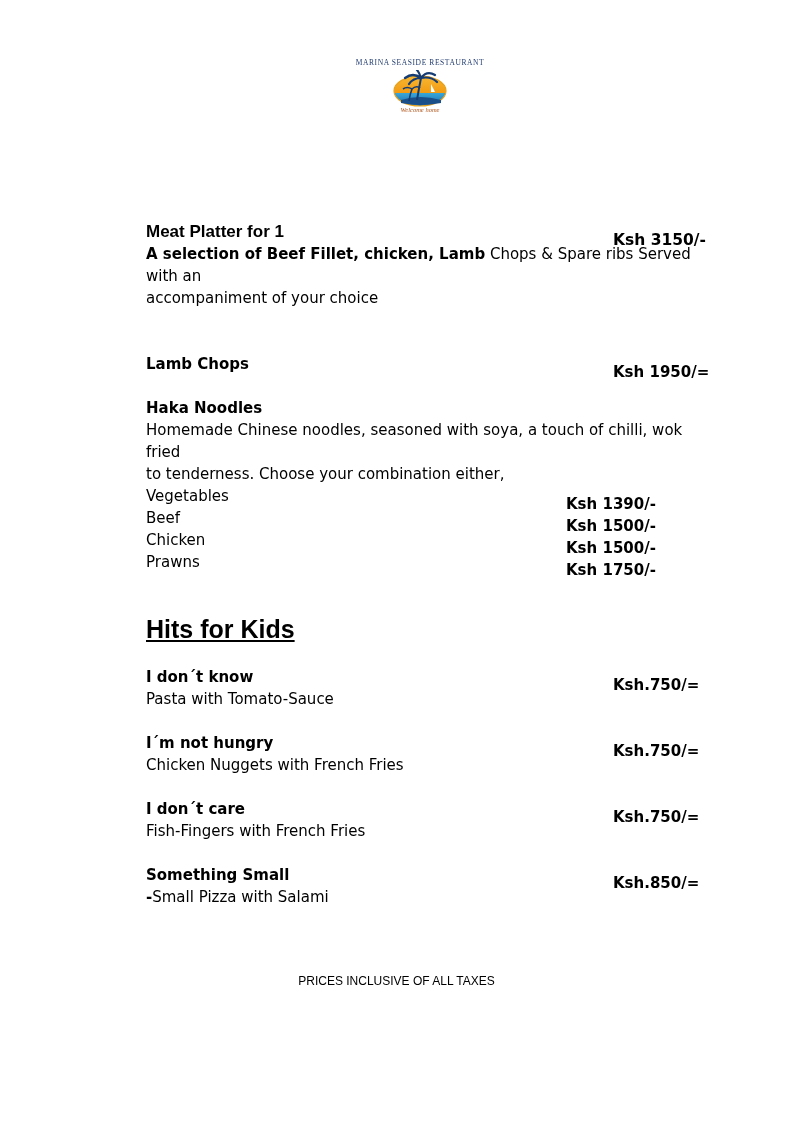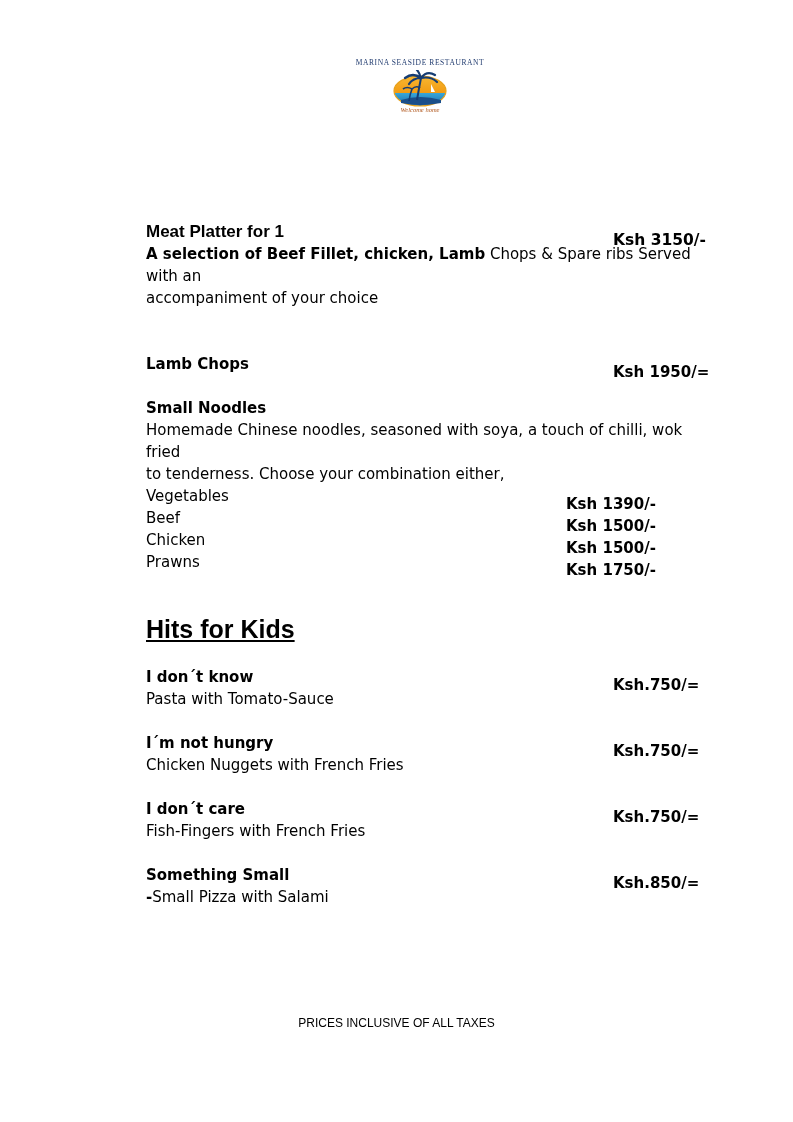--- a/index.html
+++ b/index.html
@@ -16,21 +16,21 @@
     .body-font { font-family: "DejaVu Sans", sans-serif; }
     .row { position: relative; height: 22px; line-height: 22px; font-size: 15.5px; }
     .title-arial { font-family: "Liberation Sans", sans-serif; font-weight: bold; font-size: 17px; }
     .bold { font-weight: bold; }
     .price { position: absolute; left: 467px; top: 8px; font-weight: bold; white-space: nowrap; }
     .price.sub { left: 420px; }
     .desc { font-size: 15.5px; line-height: 22px; }
     .section-title { font-family: "Liberation Sans", sans-serif; font-weight: bold; font-size: 25px;
                      line-height: 30px; text-decoration: underline; }
     .gap { height: 22px; }
-    .footer { position: absolute; left: 0; width: 793px; top: 1016px; text-align: center;
+    .footer { position: absolute; left: 0; width: 793px; top: 974px; text-align: center;
               font-family: "Liberation Sans", sans-serif; font-size: 12px; }
   </style>
 </head>
 <body>
 
 <div class="logo">
   <div class="logo-title">Marina Seaside Restaurant</div>
   <svg width="58" height="38" viewBox="0 0 58 38">
     <defs>
       <linearGradient id="sky" x1="0" y1="0" x2="0" y2="1">
@@ -64,21 +64,21 @@
 
   <div class="gap"></div>
 
   <div class="row body-font" style="font-size:15px;">
     <span class="bold">Lamb Chops</span>
     <span class="price">Ksh 1950/=</span>
   </div>
   <div class="gap"></div>
 
   <div class="row body-font" style="font-size:15px;">
-    <span class="bold">Small Noodles</span>
+    <span class="bold">Haka Noodles</span>
   </div>
   <div class="desc body-font" style="font-size:15px;">
     <span>Homemade Chinese noodles, seasoned with soya, a touch of chilli, wok fried</span><br>
     <span>to tenderness. Choose your combination either,</span>
   </div>
   <div class="row body-font" style="font-size:15px;">
     <span>Vegetables</span>
     <span class="price sub">Ksh 1390/-</span>
   </div>
   <div class="row body-font" style="font-size:15px;">

